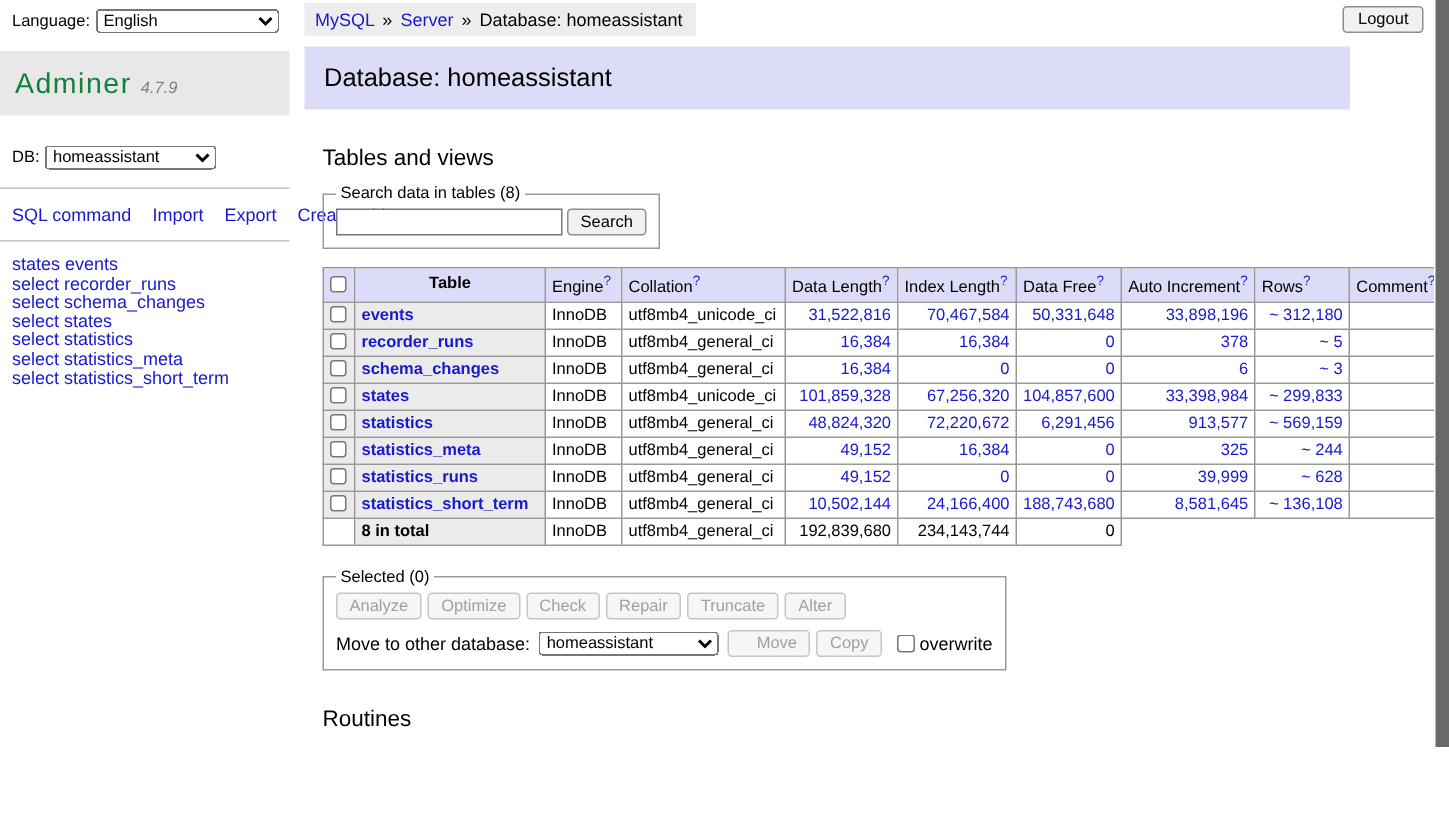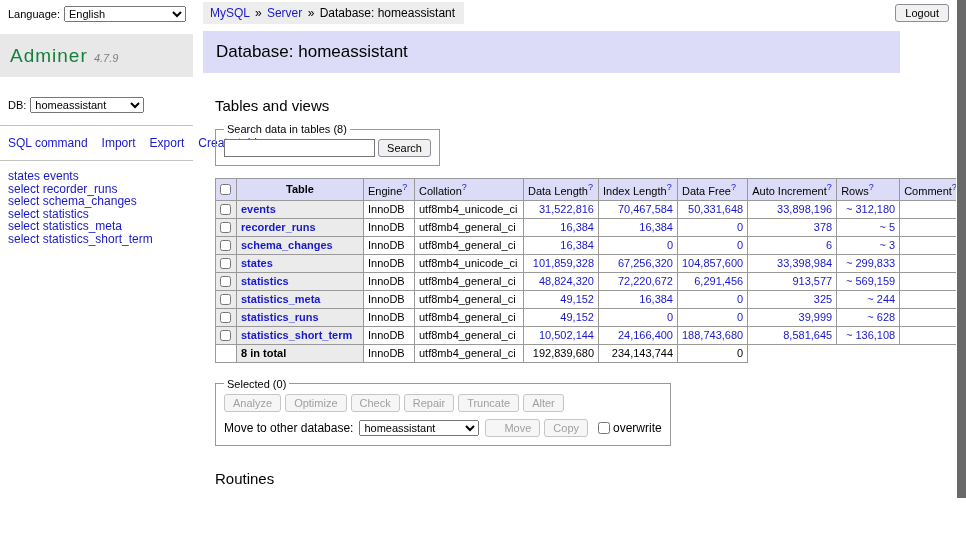--- a/index.html
+++ b/index.html
@@ -88,20 +88,21 @@
     <div class="db-row">
       <span>DB:</span><select><option>homeassistant</option></select>
     </div>
     <hr>
     <p class="side-links"><a>SQL command</a><a>Import</a><a>Export</a><a>Create table</a></p>
     <hr>
     <p class="select-links">
         <a>states events</a>
         <a>select recorder_runs</a>
         <a>select schema_changes</a>
+        <a>select states</a>
         <a>select statistics</a>
         <a>select statistics_meta</a>
         <a>select statistics_short_term</a>
       </p>
   </aside>
 
   <main class="content">
     <div class="breadcrumb">
       <a>MySQL</a>
       <span class="sep">»</span>

